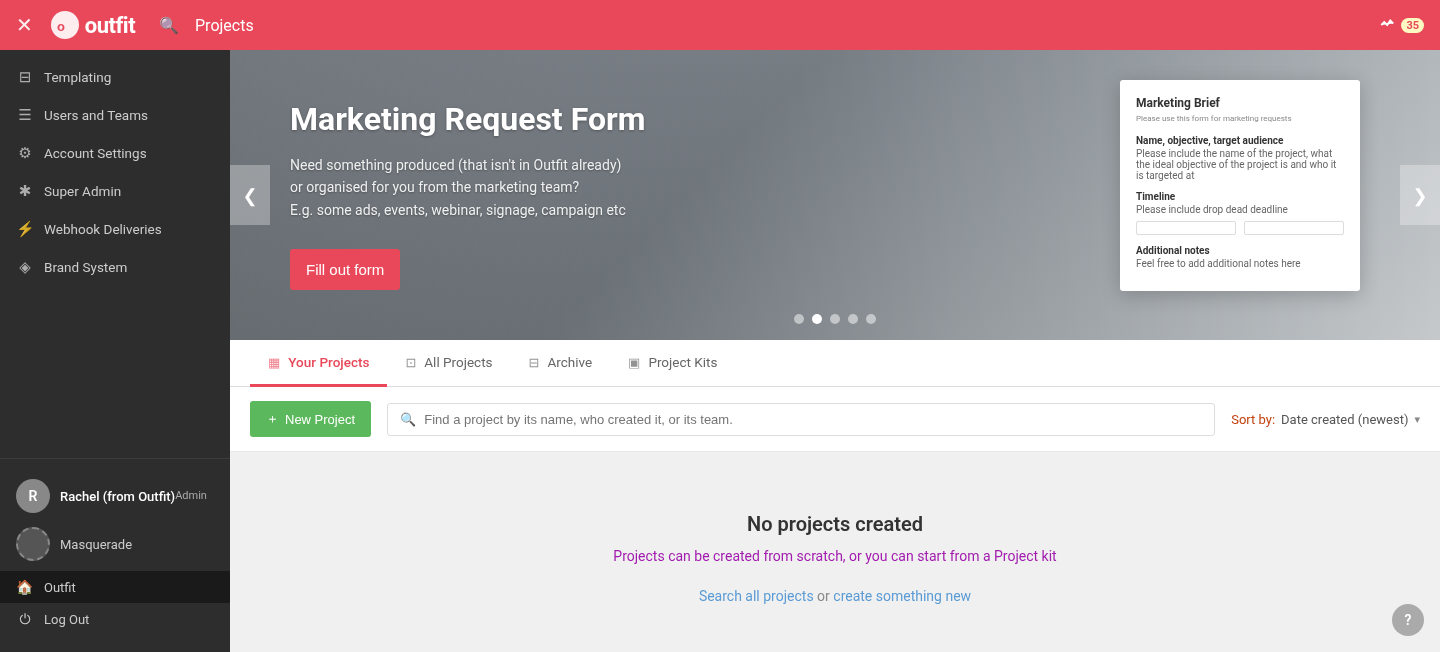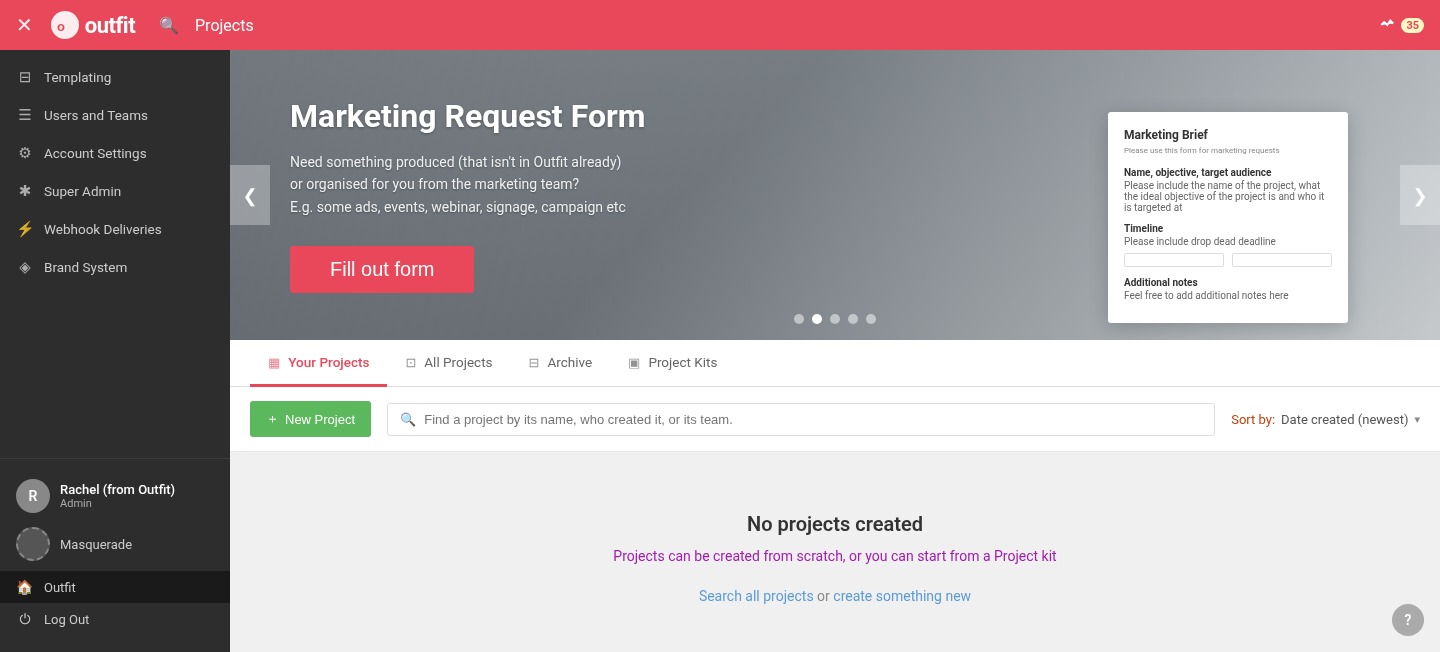--- a/index.html
+++ b/index.html
@@ -135,21 +135,21 @@
       font-weight: 600;
     }
     .sidebar-avatar-placeholder {
       width: 34px;
       height: 34px;
       border-radius: 50%;
       background: #555;
       border: 2px dashed #888;
       flex-shrink: 0;
     }
-    .sidebar-user-info { display: flex; flex-direction: column; }
+    .sidebar-user-info { display: flex; flex-direction: row; }
     .sidebar-username { color: white; font-size: 13px; font-weight: 500; }
     .sidebar-role { color: #aaa; font-size: 11px; }
     .sidebar-masquerade {
       display: flex;
       align-items: center;
       gap: 10px;
       padding: 6px 16px;
       color: #ccc;
       font-size: 13px;
       cursor: pointer;
@@ -209,39 +209,38 @@
       color: rgba(255,255,255,0.9);
       font-size: 14px;
       line-height: 1.6;
       margin-bottom: 28px;
       text-shadow: 0 1px 2px rgba(0,0,0,0.3);
     }
     .hero-btn {
       background: #e8485a;
       color: white;
       border: none;
-      padding: 12px 40px;
-      font-size: 20px;
+      padding: 12px 16px;
+      font-size: 15px;
       font-weight: 500;
       border-radius: 3px;
       cursor: pointer;
     }
     .hero-preview {
       position: absolute;
-      right: 92px;
+      right: 80px;
       top: 30px;
       width: 240px;
       background: white;
       border-radius: 3px;
       padding: 16px;
       box-shadow: 0 4px 20px rgba(0,0,0,0.2);
       font-size: 9px;
       color: #333;
       z-index: 2;
-      margin-top: 32px;
     }
     .hero-preview-title { font-size: 12px; font-weight: 700; margin-bottom: 4px; }
     .hero-preview-subtitle { font-size: 8px; color: #888; margin-bottom: 12px; }
     .hero-preview-section { font-size: 10px; font-weight: 700; margin-bottom: 2px; margin-top: 10px; }
     .hero-preview-desc { font-size: 10px; color: #666; margin-bottom: 6px; }
     .hero-preview-fields { display: flex; gap: 8px; }
     .hero-preview-field { flex: 1; height: 14px; border: 1px solid #ddd; border-radius: 2px; }
 
     .hero-nav-left, .hero-nav-right {
       position: absolute;

